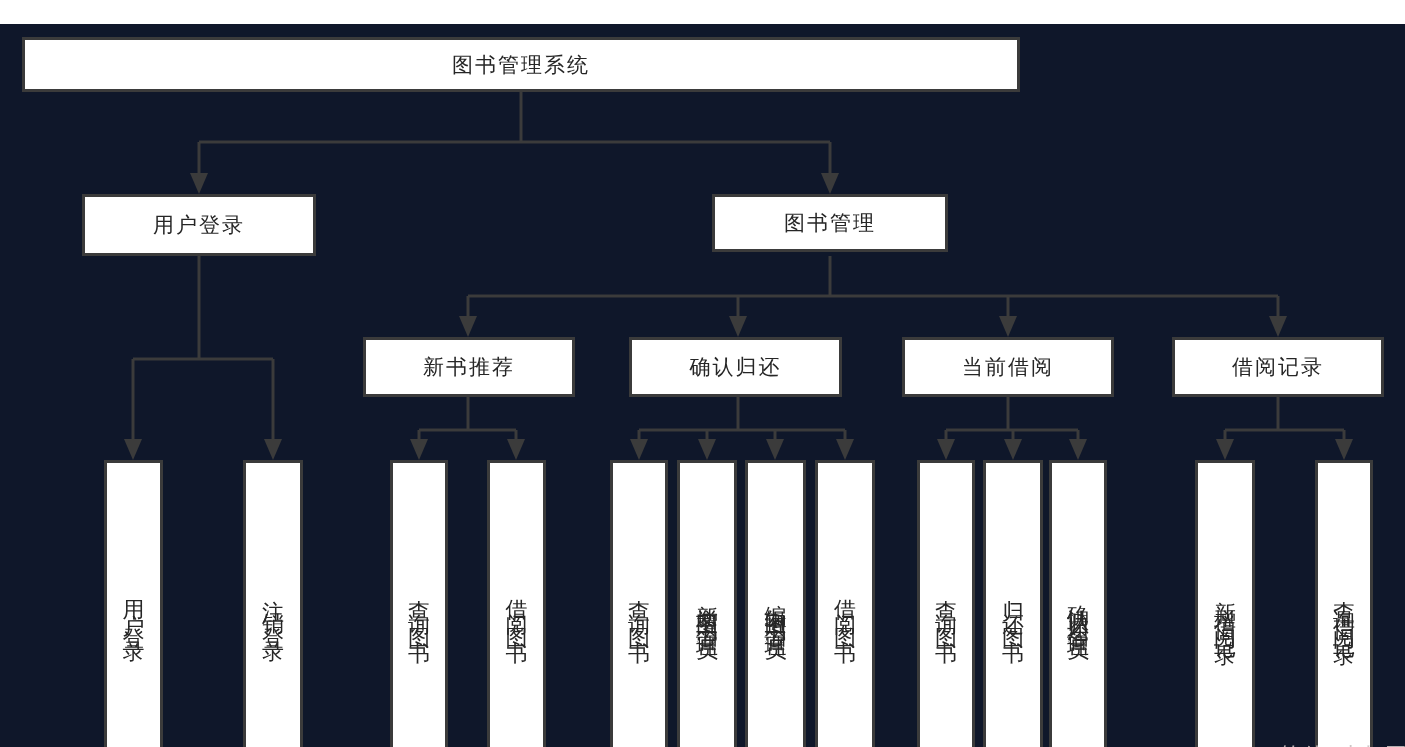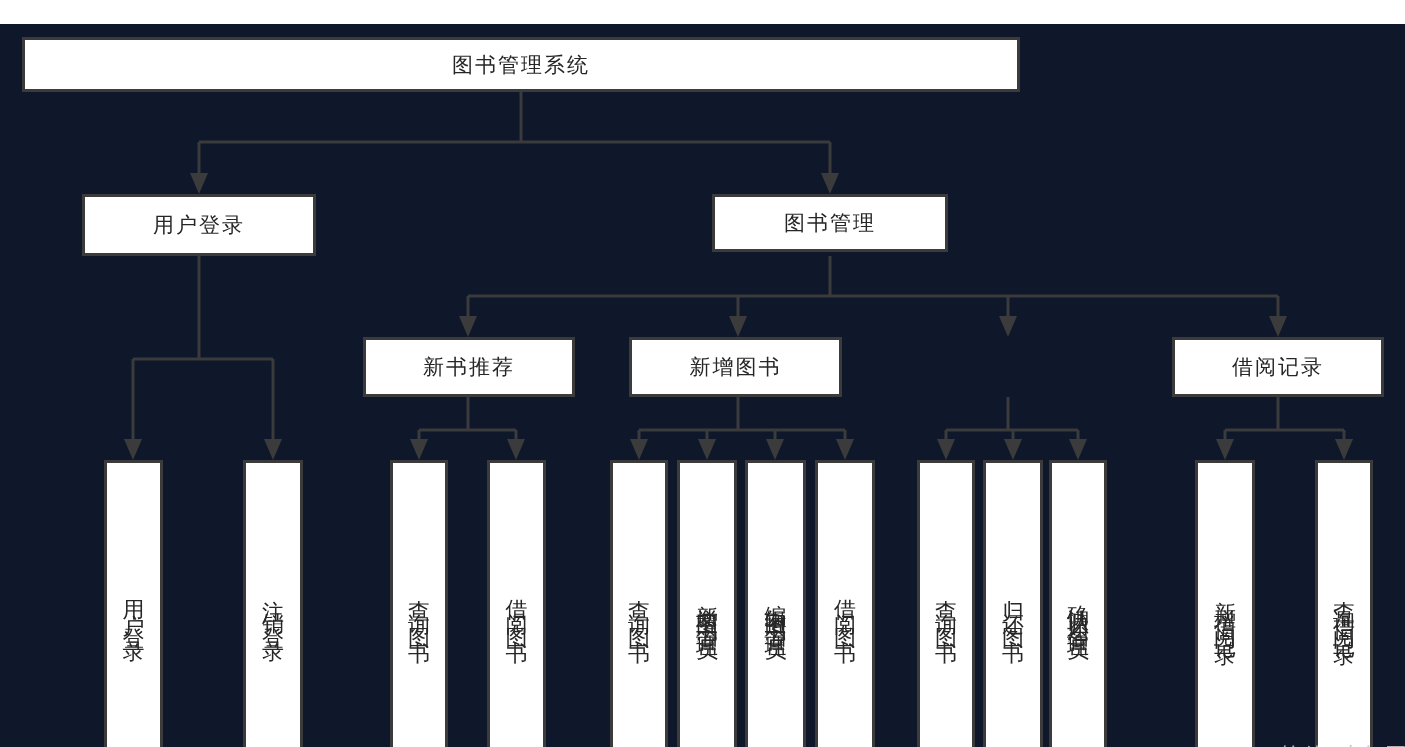--- a/index.html
+++ b/index.html
@@ -122,21 +122,24 @@
     <span>用户登录</span>
   </div>
   <div class="node hnode" style="left:712px; top:170px; width:236px; height:58px;">
     <span>图书管理</span>
   </div>
 
   <div class="node hnode" style="left:363px; top:313px; width:212px; height:60px;">
     <span>新书推荐</span>
   </div>
   <div class="node hnode" style="left:629px; top:313px; width:213px; height:60px;">
-    <span>新增图书</span>
+    <span>确认归还</span>
+  </div>
+  <div class="node hnode" style="left:902px; top:313px; width:212px; height:60px;">
+    <span>当前借阅</span>
   </div>
   <div class="node hnode" style="left:1172px; top:313px; width:212px; height:60px;">
     <span>借阅记录</span>
   </div>
 
   <div class="node leaf" style="left:104px; width:59px;">
     <span class="vtext space-loose">用户登录</span>
   </div>
   <div class="node leaf" style="left:243px; width:60px;">
     <span class="vtext space-loose">注销登录</span>

